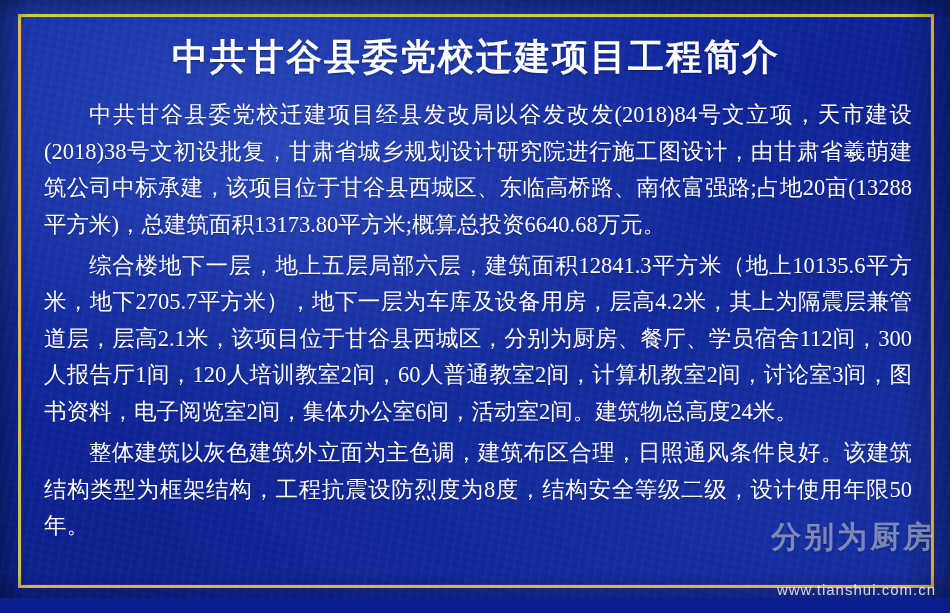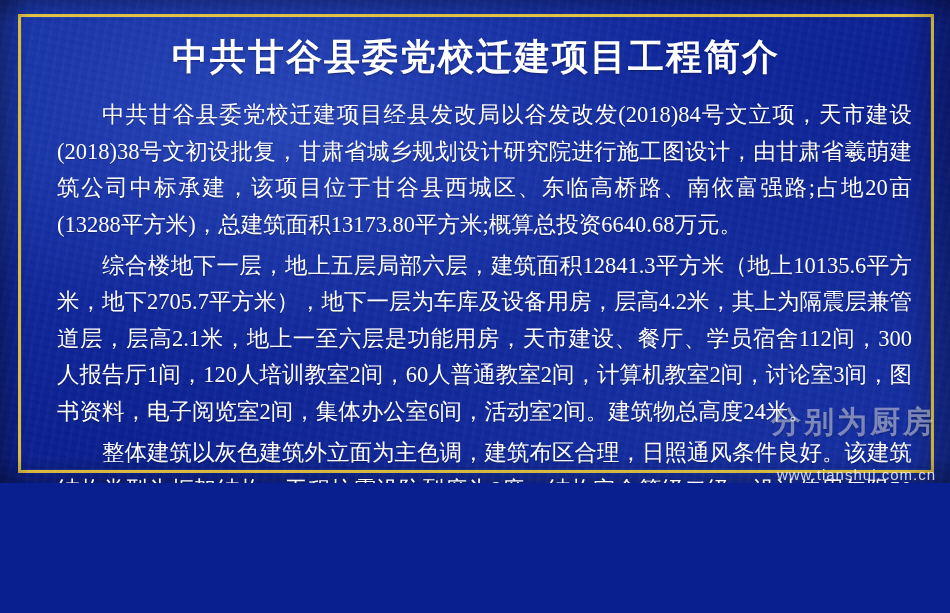--- a/index.html
+++ b/index.html
@@ -9,21 +9,21 @@
   }
   body {
     width: 950px;
     height: 613px;
     overflow: hidden;
     font-family: "Liberation Serif", serif;
   }
   .board {
     position: relative;
     width: 950px;
-    height: 483px;
+    height: 598px;
     background:
       radial-gradient(ellipse at 30% 25%, rgba(60,95,210,0.55) 0%, rgba(20,45,165,0.25) 45%, rgba(8,25,130,0.05) 70%),
       radial-gradient(ellipse at 80% 80%, rgba(40,70,190,0.40) 0%, rgba(10,30,140,0.10) 60%),
       linear-gradient(160deg, #1430a6 0%, #0c2398 35%, #0a1f8f 60%, #0b2496 100%);
     box-sizing: border-box;
     overflow: hidden;
   }
   
   .board:before {
     content: "";
@@ -62,21 +62,21 @@
     margin: 6px 0 18px 0;
     text-shadow: 0 1px 2px rgba(0,0,0,0.35);
   }
   .para {
     color: #ffffff;
     font-size: 22.5px;
     line-height: 1.62;
     text-align: justify;
     text-justify: inter-ideograph;
     text-indent: 2em;
-    margin: 0 0 5px 17px;
+    margin: 0 0 5px 4px;
     text-shadow: 0 1px 1px rgba(0,0,0,0.30);
     font-family: "Liberation Serif", "DejaVu Serif", serif;
   }
   .watermark {
     position: absolute;
     right: 14px;
     bottom: 40px;
     color: rgba(255,255,255,0.45);
     font-size: 30px;
     font-weight: bold;
@@ -132,19 +132,19 @@
   <div class="shadow-top"></div>
   <div class="shadow-left"></div>
   <div class="shadow-right"></div>
   <div class="shadow-bottom"></div>
 
   <div class="frame"></div>
 
   <div class="content">
     <div class="title">中共甘谷县委党校迁建项目工程简介</div>
     <p class="para">中共甘谷县委党校迁建项目经县发改局以谷发改发(2018)84号文立项，天市建设(2018)38号文初设批复，甘肃省城乡规划设计研究院进行施工图设计，由甘肃省羲萌建筑公司中标承建，该项目位于甘谷县西城区、东临高桥路、南依富强路;占地20亩(13288平方米)，总建筑面积13173.80平方米;概算总投资6640.68万元。</p>
-    <p class="para">综合楼地下一层，地上五层局部六层，建筑面积12841.3平方米（地上10135.6平方米，地下2705.7平方米），地下一层为车库及设备用房，层高4.2米，其上为隔震层兼管道层，层高2.1米，地上一至六层是功能用房，天市建设、餐厅、学员宿舍112间，300人报告厅1间，120人培训教室2间，60人普通教室2间，计算机教室2间，讨论室3间，图书资料，电子阅览室2间，集体办公室6间，活动室2间。建筑物总高度24米。</p>
+    <p class="para">综合楼地下一层，地上五层局部六层，建筑面积12841.3平方米（地上10135.6平方米，地下2705.7平方米），地下一层为车库及设备用房，层高4.2米，其上为隔震层兼管道层，层高2.1米，该项目位于甘谷县西城区，分别为厨房、餐厅、学员宿舍112间，300人报告厅1间，120人培训教室2间，60人普通教室2间，计算机教室2间，讨论室3间，图书资料，电子阅览室2间，集体办公室6间，活动室2间。建筑物总高度24米。</p>
     <p class="para">整体建筑以灰色建筑外立面为主色调，建筑布区合理，日照通风条件良好。该建筑结构类型为框架结构，工程抗震设防烈度为8度，结构安全等级二级，设计使用年限50年。</p>
   </div>
 
   <div class="watermark">分别为厨房</div>
   <div class="watermark-url">www.tianshui.com.cn</div>
 </div>
 
 </body></html>

